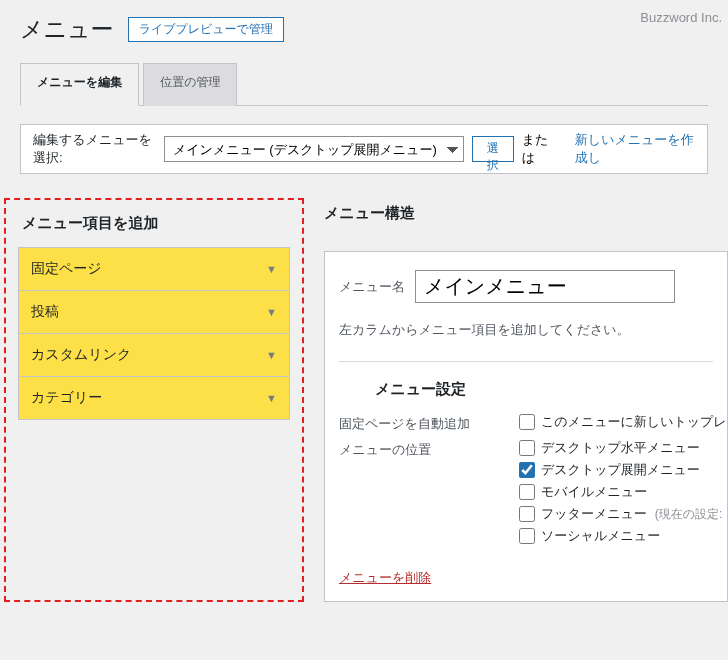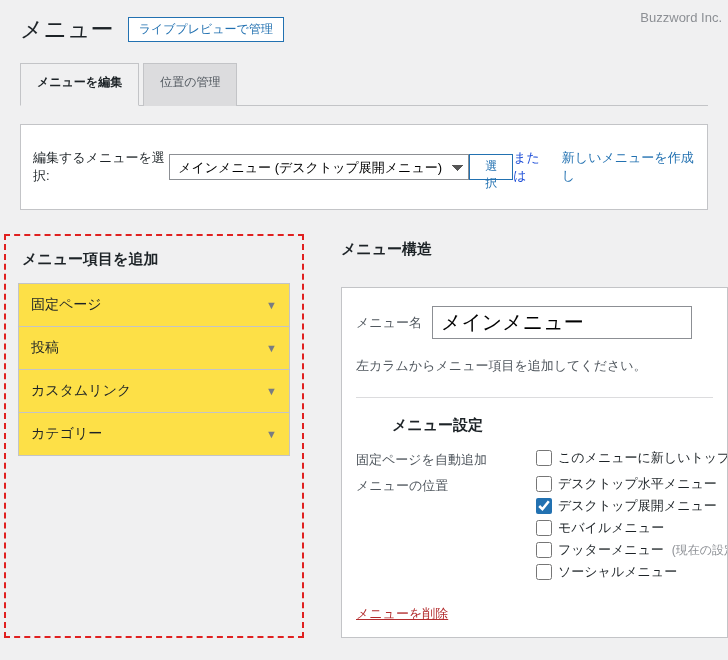--- a/index.html
+++ b/index.html
@@ -57,23 +57,24 @@
   .tab.active {
     background: #f0f0f1;
     border-bottom: 1px solid #f0f0f1;
     font-weight: 600;
     color: #1d2327;
   }
   .select-bar {
     margin: 18px 20px 0 20px;
     border: 1px solid #c3c4c7;
     background: #fff;
-    padding: 24px 12px;
-    display: flex;
-    align-items: center;
+    padding: 6px 12px;
+    display: flex;
+    align-items: center;
+    gap: 8px;
     font-size: 13px;
   }
   .menu-select {
     flex: 0 0 auto;
     min-width: 300px;
     font-size: 13px;
     padding: 2px 24px 2px 8px;
     border: 1px solid #8c8f94;
     background: #fff;
     appearance: none;
@@ -85,27 +86,27 @@
   }
   .select-btn {
     border: 1px solid #2271b1;
     color: #2271b1;
     background: #fff;
     padding: 3px 10px;
     font-size: 12px;
     cursor: pointer;
     height: 26px;
   }
-  .or-text { color: #1d4ed8; }
+  .or-text { color: #000000; }
   .new-link { color: #2271b1; cursor: pointer; margin-left: 12px; }
   
   .columns {
     display: flex;
     margin: 24px 0 0 0;
-    gap: 37px;
+    gap: 20px;
     padding: 0 0 0 4px;
   }
   .left-col {
     width: 300px;
     flex: 0 0 300px;
     border: 2px dashed #e02020;
     padding: 8px 12px 20px 12px;
   }
   .right-col {
     flex: 1;

